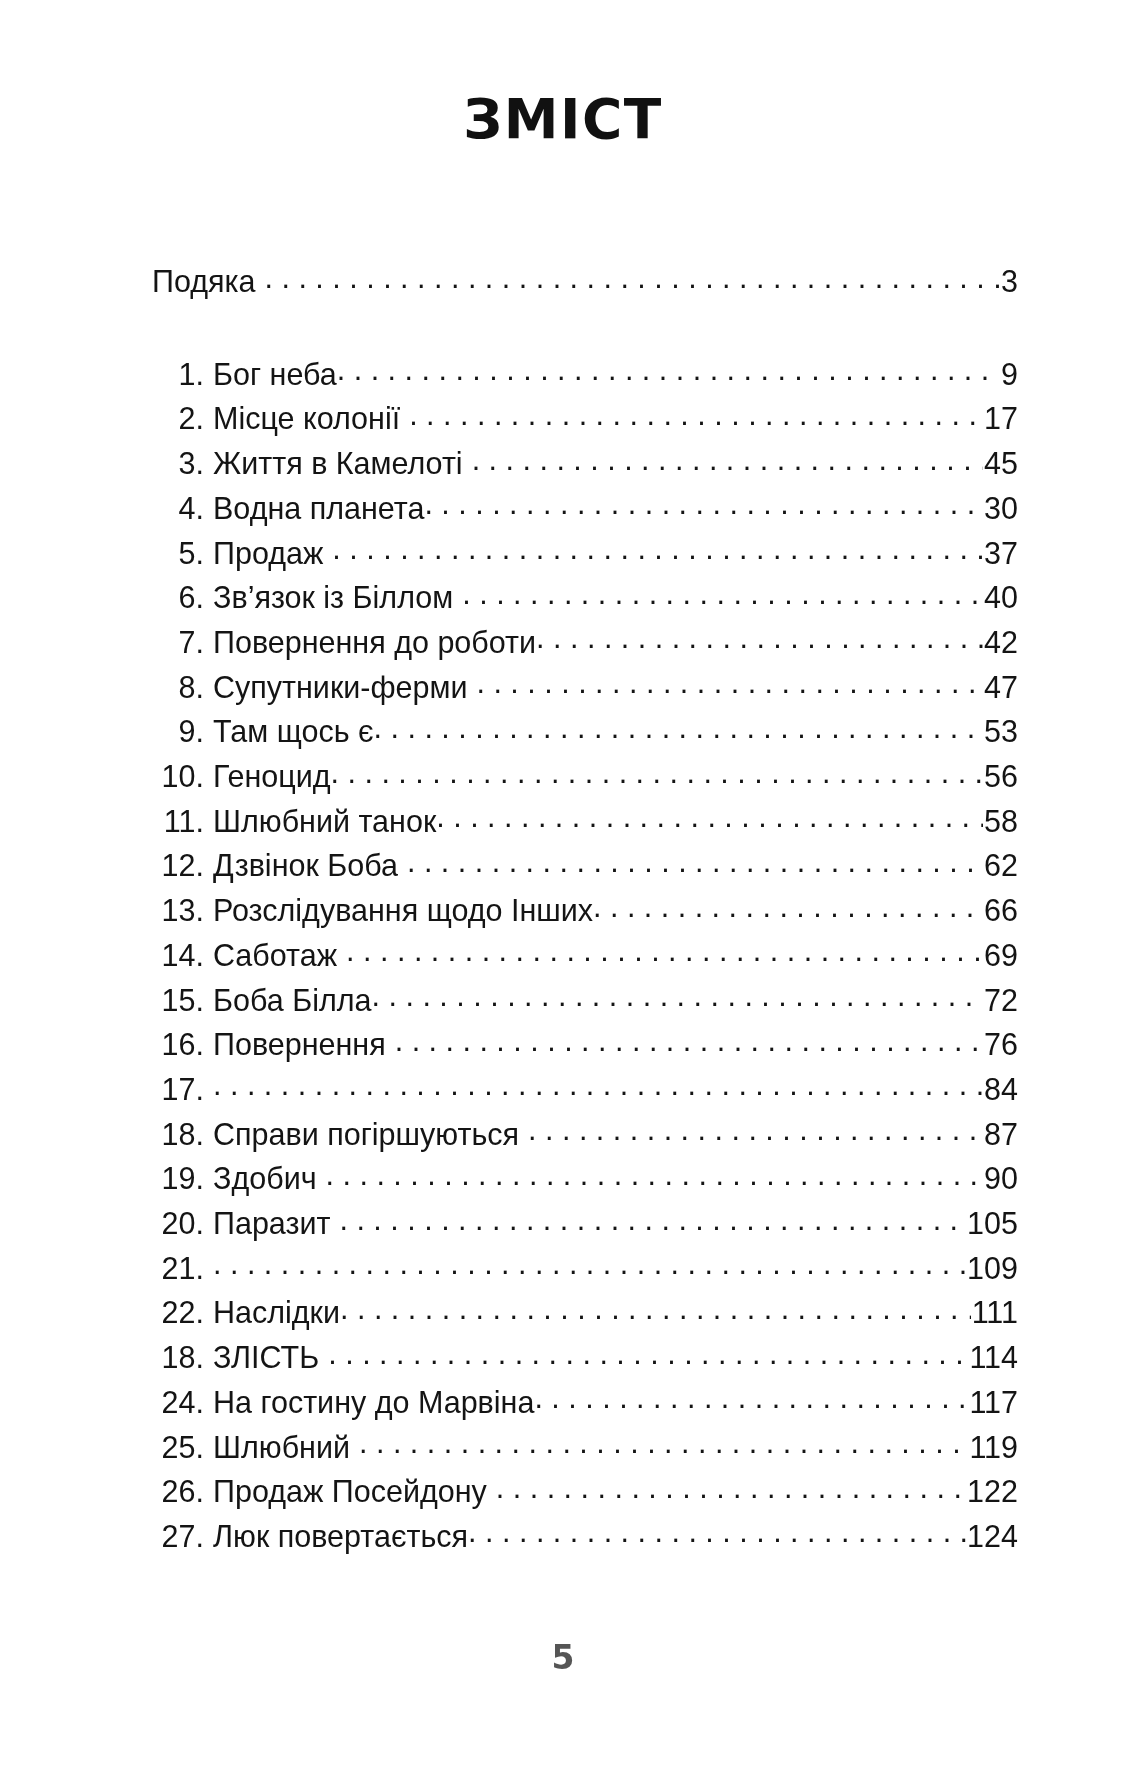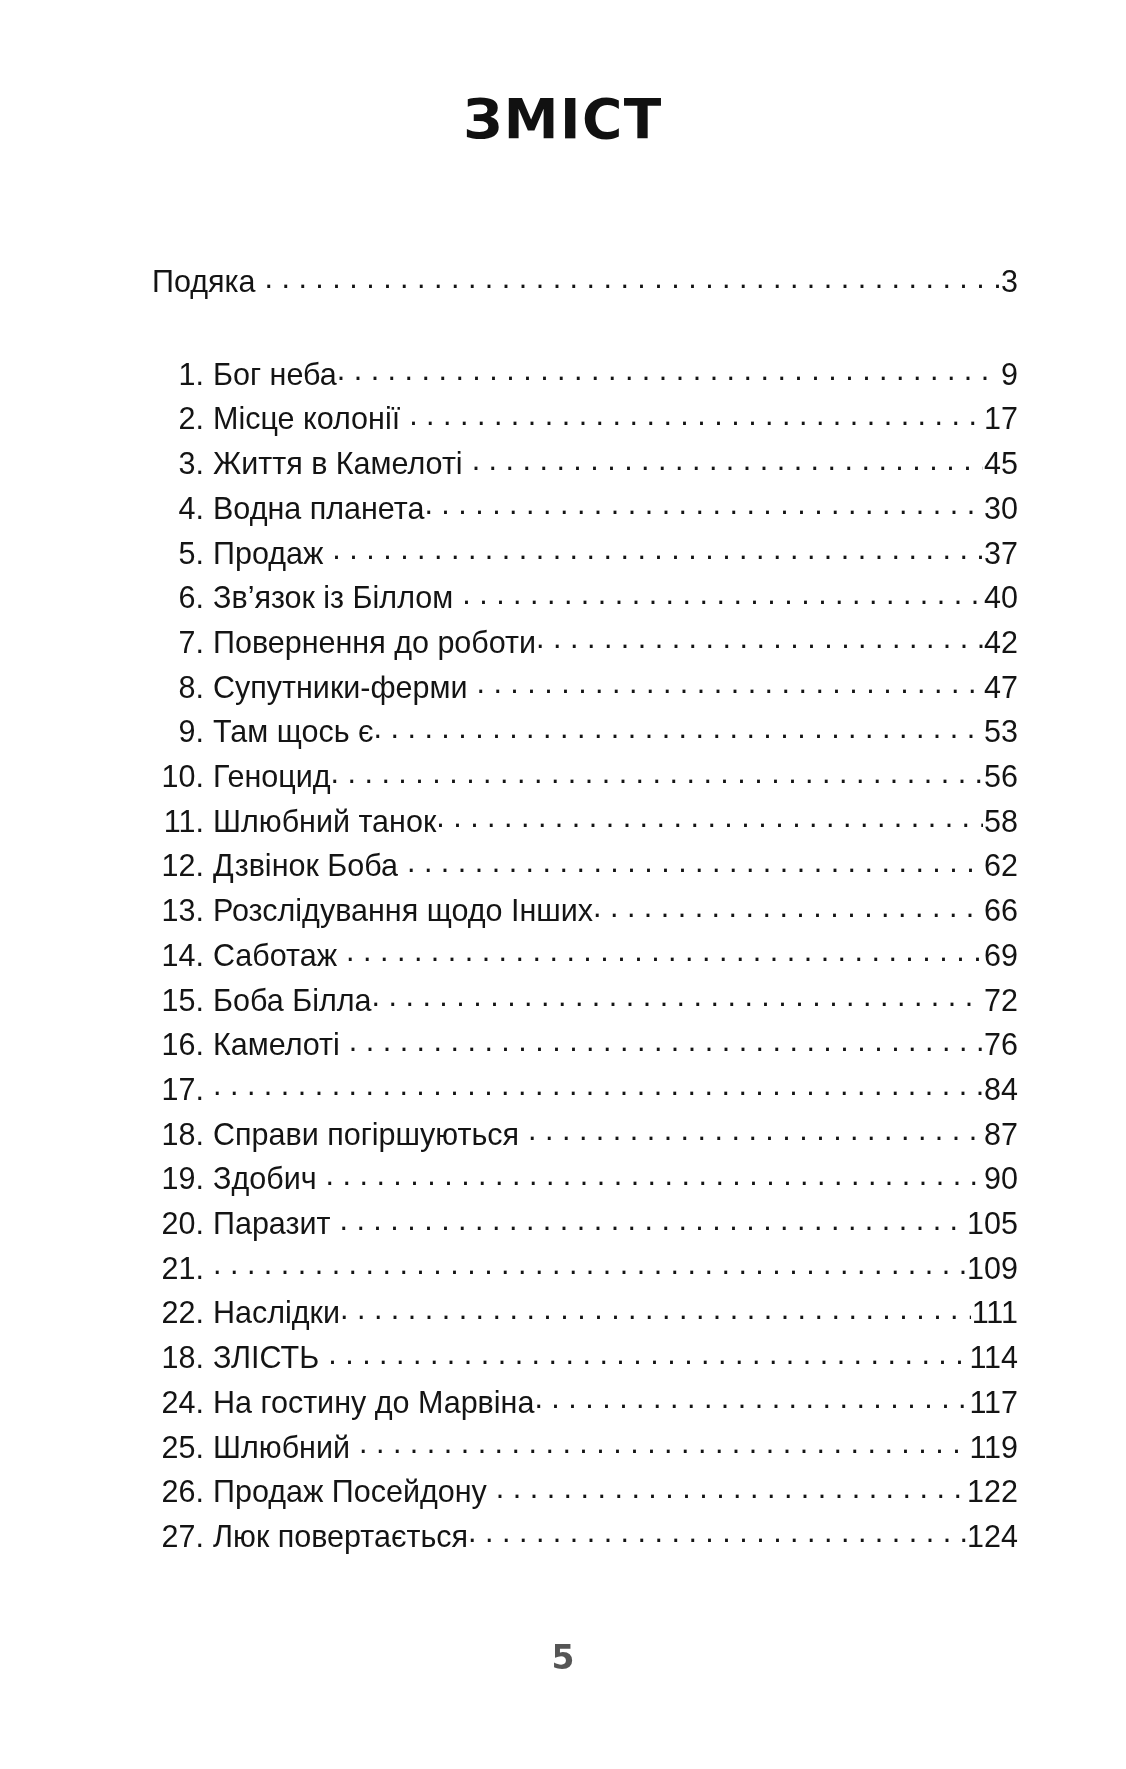--- a/index.html
+++ b/index.html
@@ -218,21 +218,21 @@
         <span class="toc-page">69</span>
       </li>
       <li class="toc-row gap-tight">
         <span class="toc-num">15.</span>
         <span class="toc-label">Боба Білла</span>
         <span class="toc-dots"></span>
         <span class="toc-page">72</span>
       </li>
       <li class="toc-row gap-wide">
         <span class="toc-num">16.</span>
-        <span class="toc-label">Камелоті</span>
+        <span class="toc-label">Повернення</span>
         <span class="toc-dots"></span>
         <span class="toc-page">76</span>
       </li>
       <li class="toc-row gap-tight">
         <span class="toc-num">17.</span>
         <span class="toc-dots"></span>
         <span class="toc-page">84</span>
       </li>
       <li class="toc-row gap-wide">
         <span class="toc-num">18.</span>

